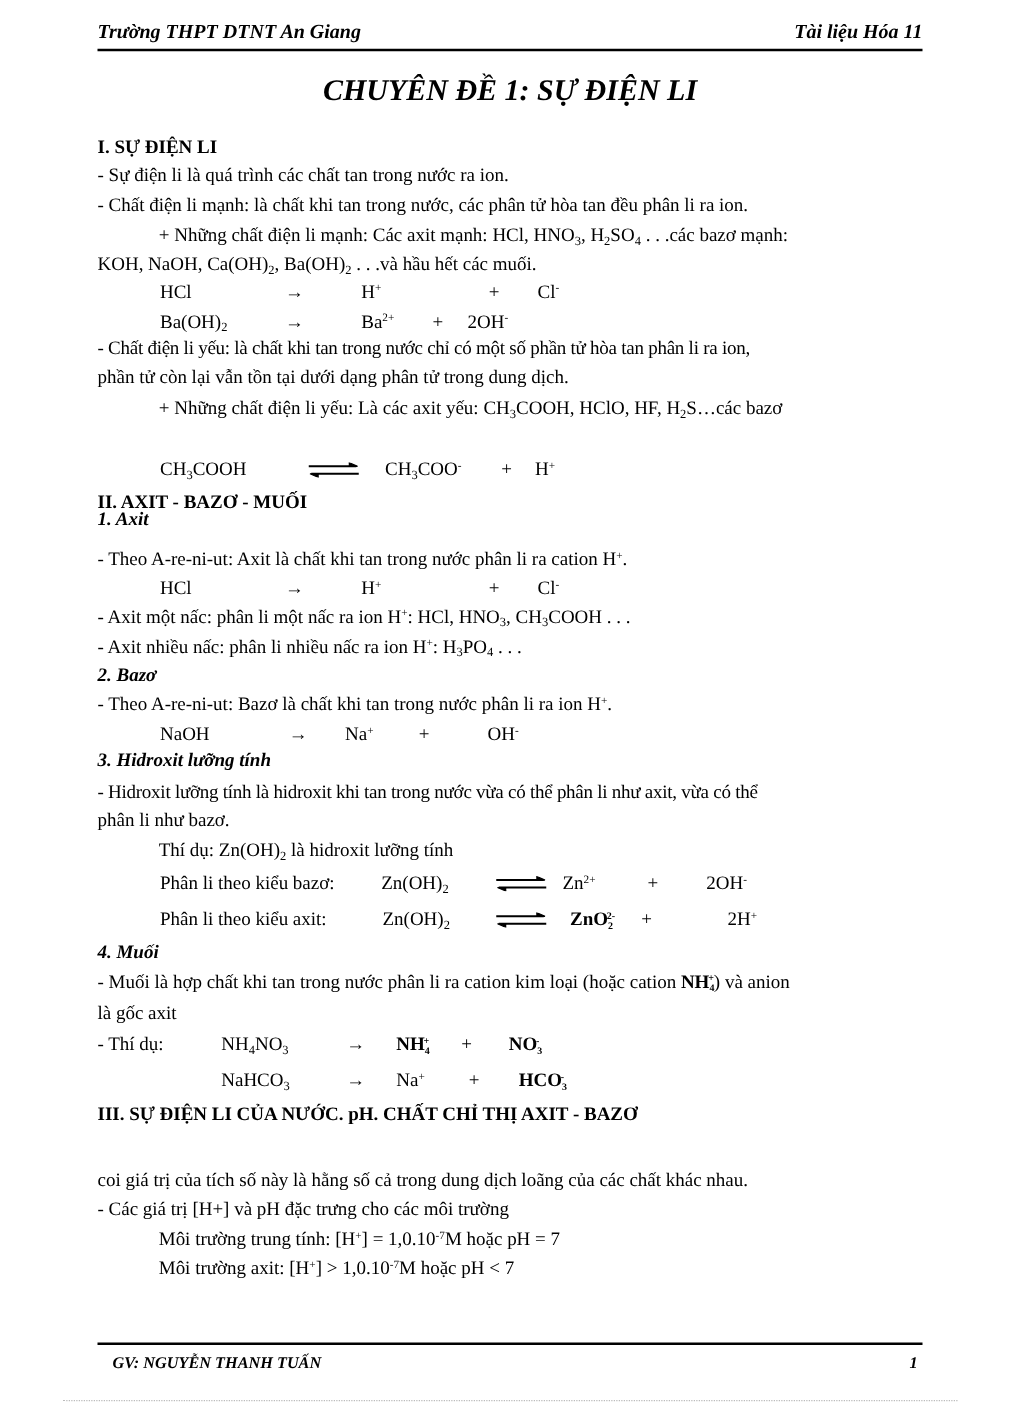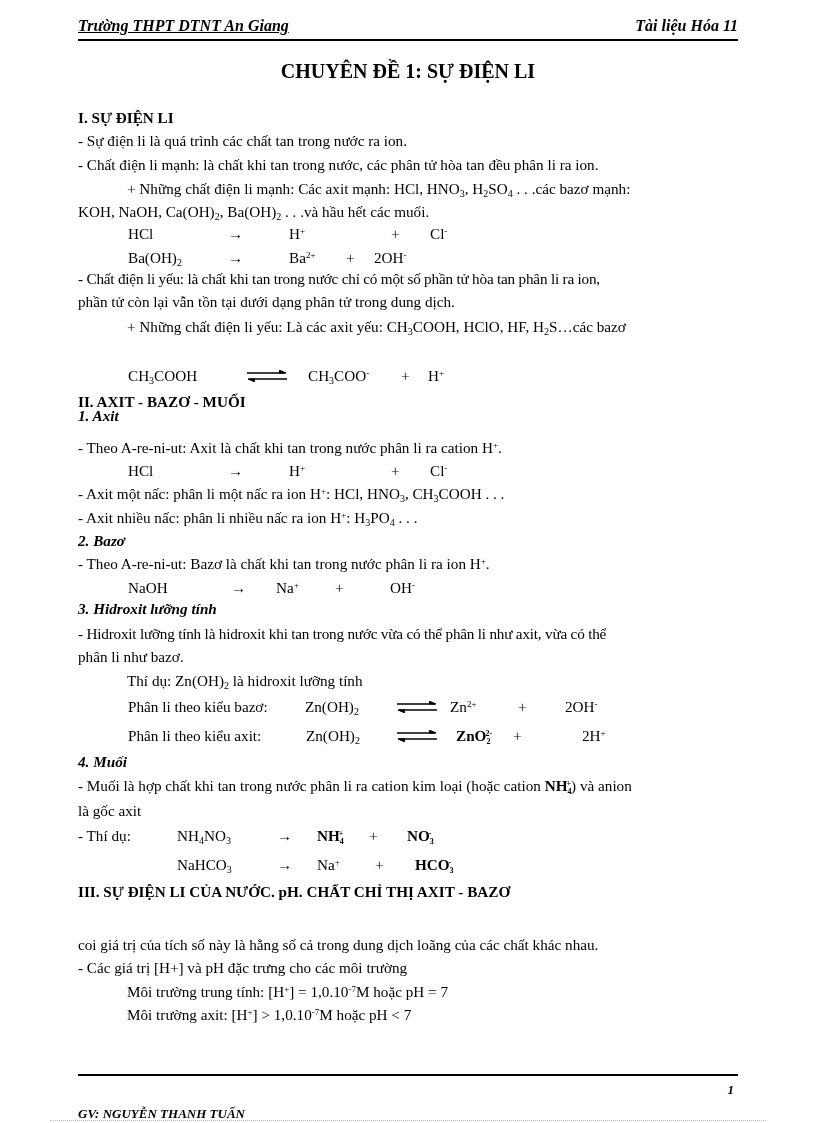--- a/index.html
+++ b/index.html
@@ -1,35 +1,35 @@
 <!DOCTYPE html>
 <html><head>
 <meta charset="utf-8">
 <style>
   html, body { margin: 0; padding: 0; background: #ffffff; }
   body { width: 816px; height: 1123px; position: relative; overflow: hidden;
          font-family: "Liberation Serif", "DejaVu Serif", serif; color: #000; }
   .page { position: absolute; left: 0; top: 0; width: 816px; height: 1123px; }
   .hdr { position: absolute; left: 78px; width: 660px; top: 17px; height: 22px;
          font-style: italic; font-weight: bold; font-size: 16px; }
-  .hdr .l { position: absolute; left: 0; top: 0; text-decoration: underline; }
+  .hdr .l { position: absolute; left: 0; top: 0; }
   .hdr .r { position: absolute; right: 0; top: 0; }
   .hline { position: absolute; left: 78px; width: 660px; top: 39px; height: 2px; background: #000; }
   .fline { position: absolute; left: 78px; width: 660px; top: 1074px; height: 2px; background: #000; }
   .ftr { position: absolute; left: 78px; width: 660px; top: 1082px; height: 18px;
          font-style: italic; font-weight: bold; font-size: 13px; }
-  .ftr .l { position: absolute; left: 0; top: 0; margin-top: 24px; }
+  .ftr .l { position: absolute; left: 12px; top: 0; }
   .ftr .r { position: absolute; right: 4px; top: 0; }
   .dots { position: absolute; left: 50px; width: 716px; top: 1120px; height: 0;
           border-top: 1px dotted #bbb; }
 
   .ln { position: absolute; left: 78px; width: 660px; font-size: 15.2px; line-height: 20px; white-space: nowrap; }
   .ind { padding-left: 49px; box-sizing: border-box; }
   .title { position: absolute; left: 78px; width: 660px; text-align: center; font-weight: bold; }
-  .h1 { font-size: 20px; top: 60px; }
+  .h1 { font-size: 24px; top: 60px; font-style: italic; }
   .h2 { font-size: 15.5px; top: 87px; }
   .sec { font-weight: bold; font-size: 15.2px; }
   .sub { font-weight: bold; font-style: italic; font-size: 15.2px; }
   sub { font-size: 10px; vertical-align: -3px; line-height: 0; }
   sup { font-size: 9px; vertical-align: 5px; line-height: 0; }
   .eq { position: absolute; font-size: 15.2px; line-height: 20px; white-space: nowrap; }
   .b { font-weight: bold; }
   .eqarrow { display: inline-block; width: 38px; height: 12px; position: relative; vertical-align: middle; }
   .eqarrow svg { position: absolute; left: 0; top: 0; }
 </style>

